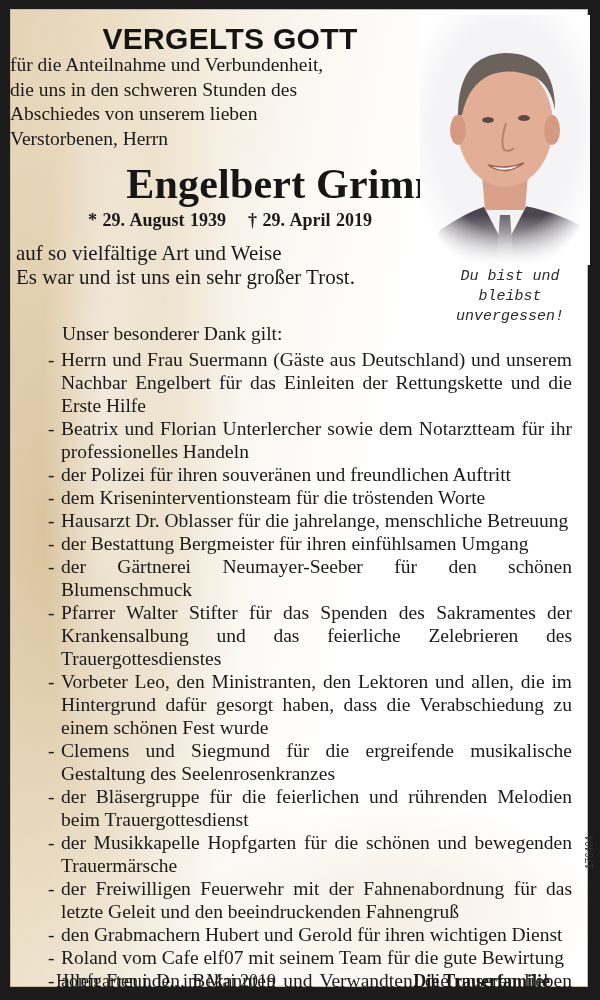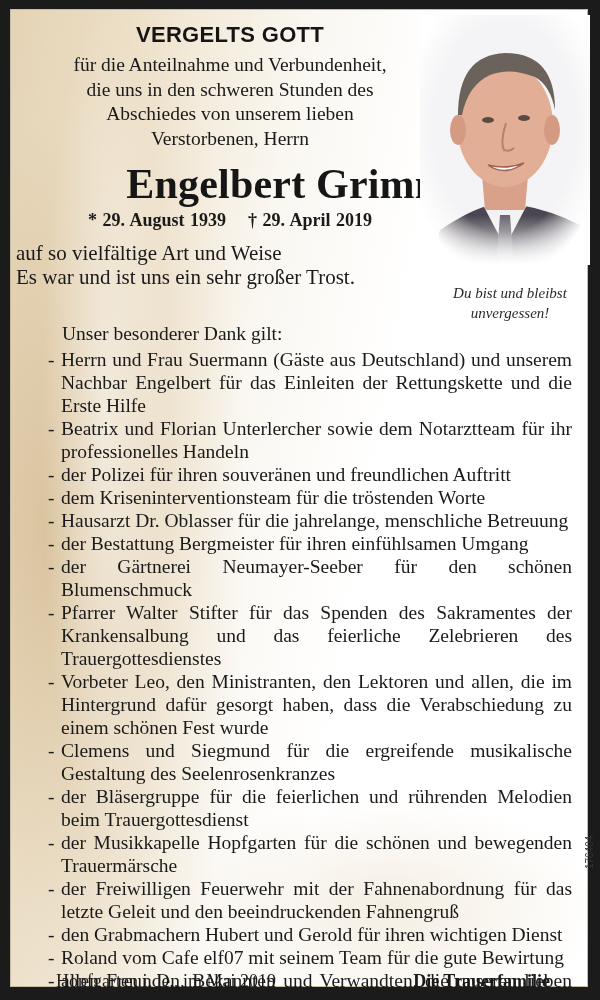--- a/index.html
+++ b/index.html
@@ -6,28 +6,28 @@
   body{width:600px;height:1000px;background:#1b1b1b;position:relative;overflow:hidden;font-family:"Liberation Serif","DejaVu Serif",serif;color:#1a1a1a;}
   .card{position:absolute;left:10px;top:9px;width:578px;height:978px;
     background:
       radial-gradient(ellipse 260px 900px at 40px 520px, rgba(214,190,150,0.85), rgba(230,214,186,0.5) 45%, rgba(255,255,255,0) 75%),
       linear-gradient(100deg,#e4d2b2 0%,#efe3cd 18%,#faf7f1 40%,#ffffff 60%,#ffffff 100%);
     box-shadow: inset 0 0 0 1px #c9bca4;}
   .swoosh{position:absolute;left:0;top:0;width:578px;height:978px;pointer-events:none;
     background:
       radial-gradient(ellipse 90px 600px at 95px 420px, rgba(255,255,255,0.55), rgba(255,255,255,0) 70%),
       radial-gradient(ellipse 300px 160px at 380px 900px, rgba(225,205,170,0.35), rgba(255,255,255,0) 70%);}
-  .head-title{position:absolute;left:0;width:440px;top:13px;text-align:center;font-family:"Liberation Sans","DejaVu Sans",sans-serif;font-weight:700;font-size:22px;letter-spacing:0.3px;color:#151515;}
-  .intro{position:absolute;left:0;width:440px;top:44px;text-align:center;font-size:19.5px;line-height:24.5px;color:#1a1a1a;}
+  .head-title{position:absolute;left:0;width:440px;top:13px;text-align:center;font-family:"Liberation Sans","DejaVu Sans",sans-serif;font-weight:700;font-size:30px;letter-spacing:0.3px;color:#151515;}
+  .intro{position:absolute;left:0;width:440px;top:44px;text-align:left;font-size:19.5px;line-height:24.5px;color:#1a1a1a;}
   .name{position:absolute;left:0;width:440px;top:150px;text-align:right;font-weight:700;font-size:42px;line-height:50px;color:#161616;letter-spacing:0.2px;}
   .dates{position:absolute;left:0;width:440px;top:201px;text-align:center;font-weight:700;font-size:18px;color:#1a1a1a;word-spacing:1px;}
   .dates .gap{display:inline-block;width:22px;}
   .closing{position:absolute;left:6px;width:440px;top:233px;text-align:left;font-size:21px;line-height:23.5px;}
   .photo{position:absolute;left:410px;top:6px;width:170px;height:250px;overflow:hidden;}
-  .quote{position:absolute;left:420px;top:258px;width:160px;text-align:center;font-family:Liberation Serif, serif;font-style:italic;font-size:15px;line-height:20px;color:#2a2a2a;margin-top:16px;}
+  .quote{position:absolute;left:420px;top:258px;width:160px;text-align:center;font-family:Liberation Mono, monospace;font-style:italic;font-size:15px;line-height:20px;color:#2a2a2a;}
   .thanks-head{position:absolute;left:38px;top:314px;font-size:19.5px;margin-left:14px;}
   .list{position:absolute;left:38px;top:339px;width:524px;font-size:19.5px;line-height:23px;margin:0;padding:0;list-style:none;}
   .list li{position:relative;padding-left:13px;text-align:justify;text-align-last:left;}
   .list li::before{content:"-";position:absolute;left:0;top:0;}
   .footer-left{position:absolute;left:46px;top:962px;font-size:18px;}
   .footer-right{position:absolute;right:38px;top:962px;font-size:18px;font-weight:700;}
   .ref{position:absolute;left:574px;top:860px;font-family:"Liberation Sans","DejaVu Sans",sans-serif;font-size:10px;color:#333;transform:rotate(-90deg);transform-origin:left top;}
 </style>
 </head>
 <body>

